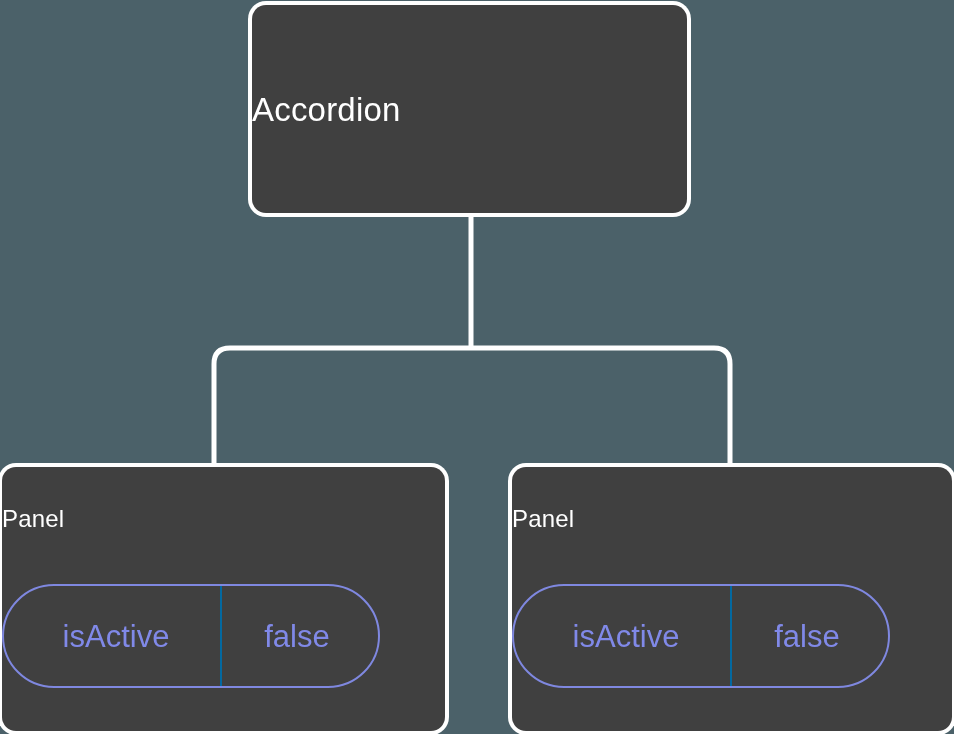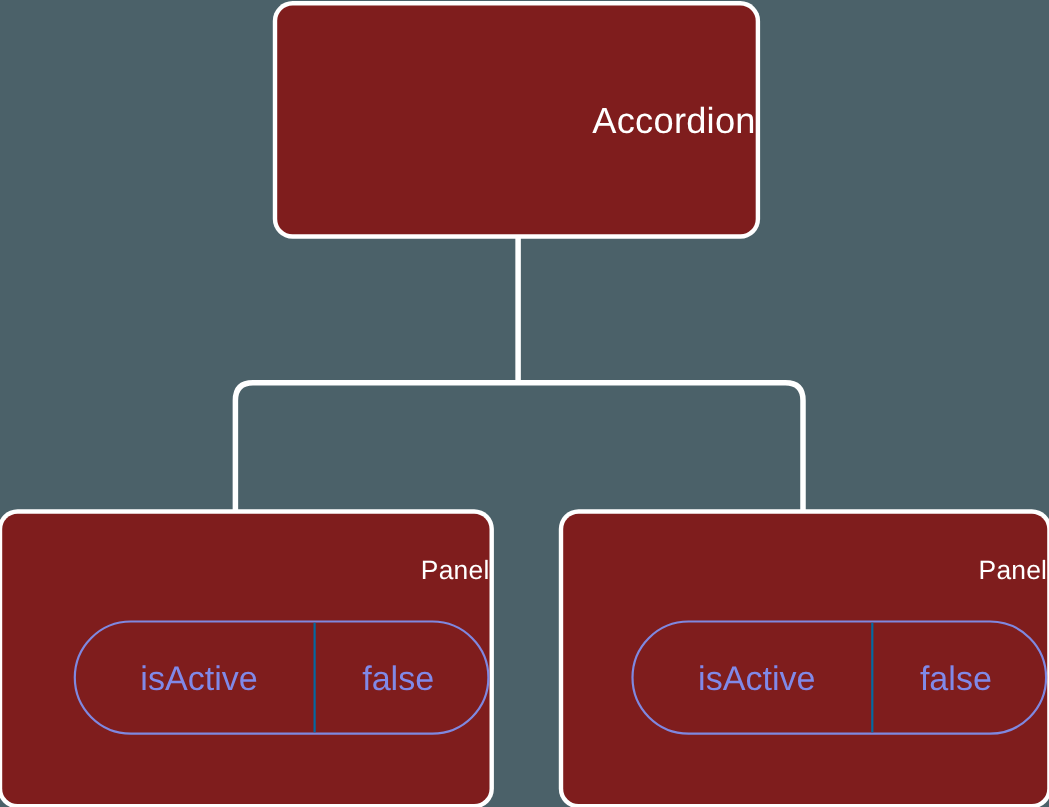--- a/index.html
+++ b/index.html
@@ -23,27 +23,27 @@
   .edges {
     position: absolute;
     left: 0;
     top: 0;
     width: 954px;
     height: 734px;
     pointer-events: none;
   }
   .node {
     position: absolute;
-    background: #7f1d1d;
+    background: #404040;
     border-radius: 14px;
     box-shadow: 0 0 0 4px #ffffff;
     box-sizing: border-box;
     display: flex;
     flex-direction: column;
-    align-items: flex-end;
+    align-items: flex-start;
   }
   .node-root {
     left: 252px;
     top: 5px;
     width: 435px;
     height: 208px;
     justify-content: center;
   }
   .node-child-left {
     left: 2px;
@@ -73,20 +73,21 @@
     margin-bottom: 33px;
   }
   .prop-pill {
     display: flex;
     align-items: stretch;
     height: 104px;
     border: 2px solid #7f88e0;
     border-radius: 52px;
     box-sizing: border-box;
     overflow: hidden;
+    margin-top: 20px;
   }
   .prop-key, .prop-val {
     display: flex;
     align-items: center;
     justify-content: center;
     color: #8089e8;
     font-size: 31px;
     line-height: 1;
     white-space: nowrap;
     box-sizing: border-box;

